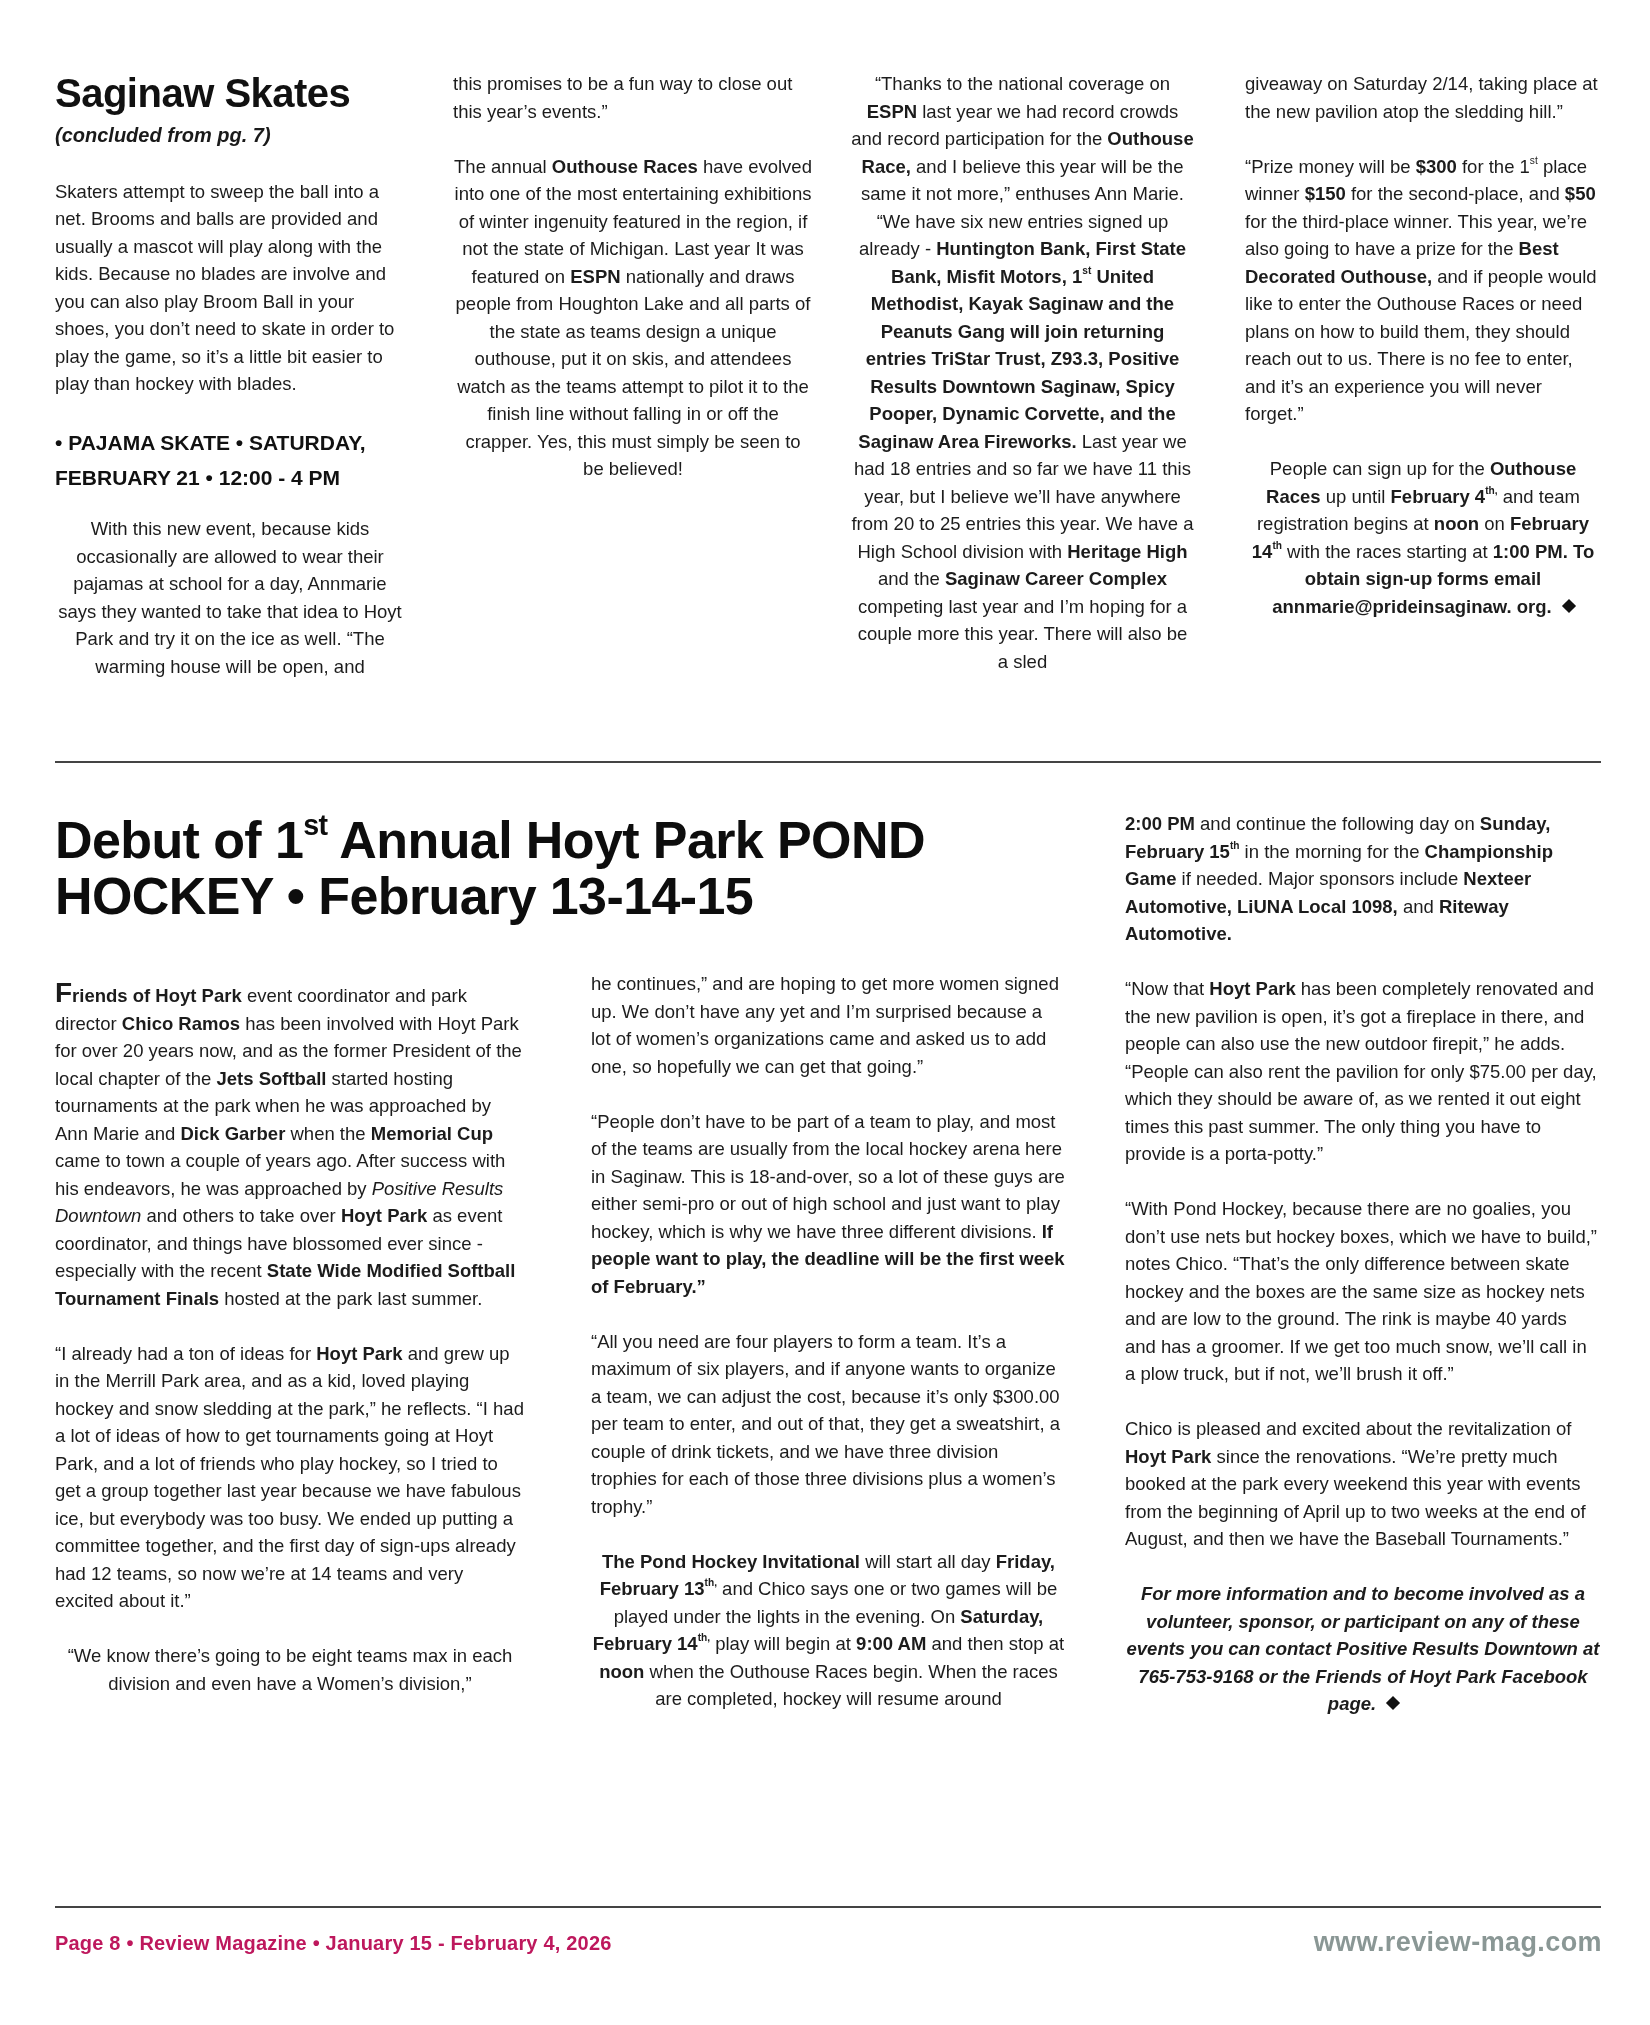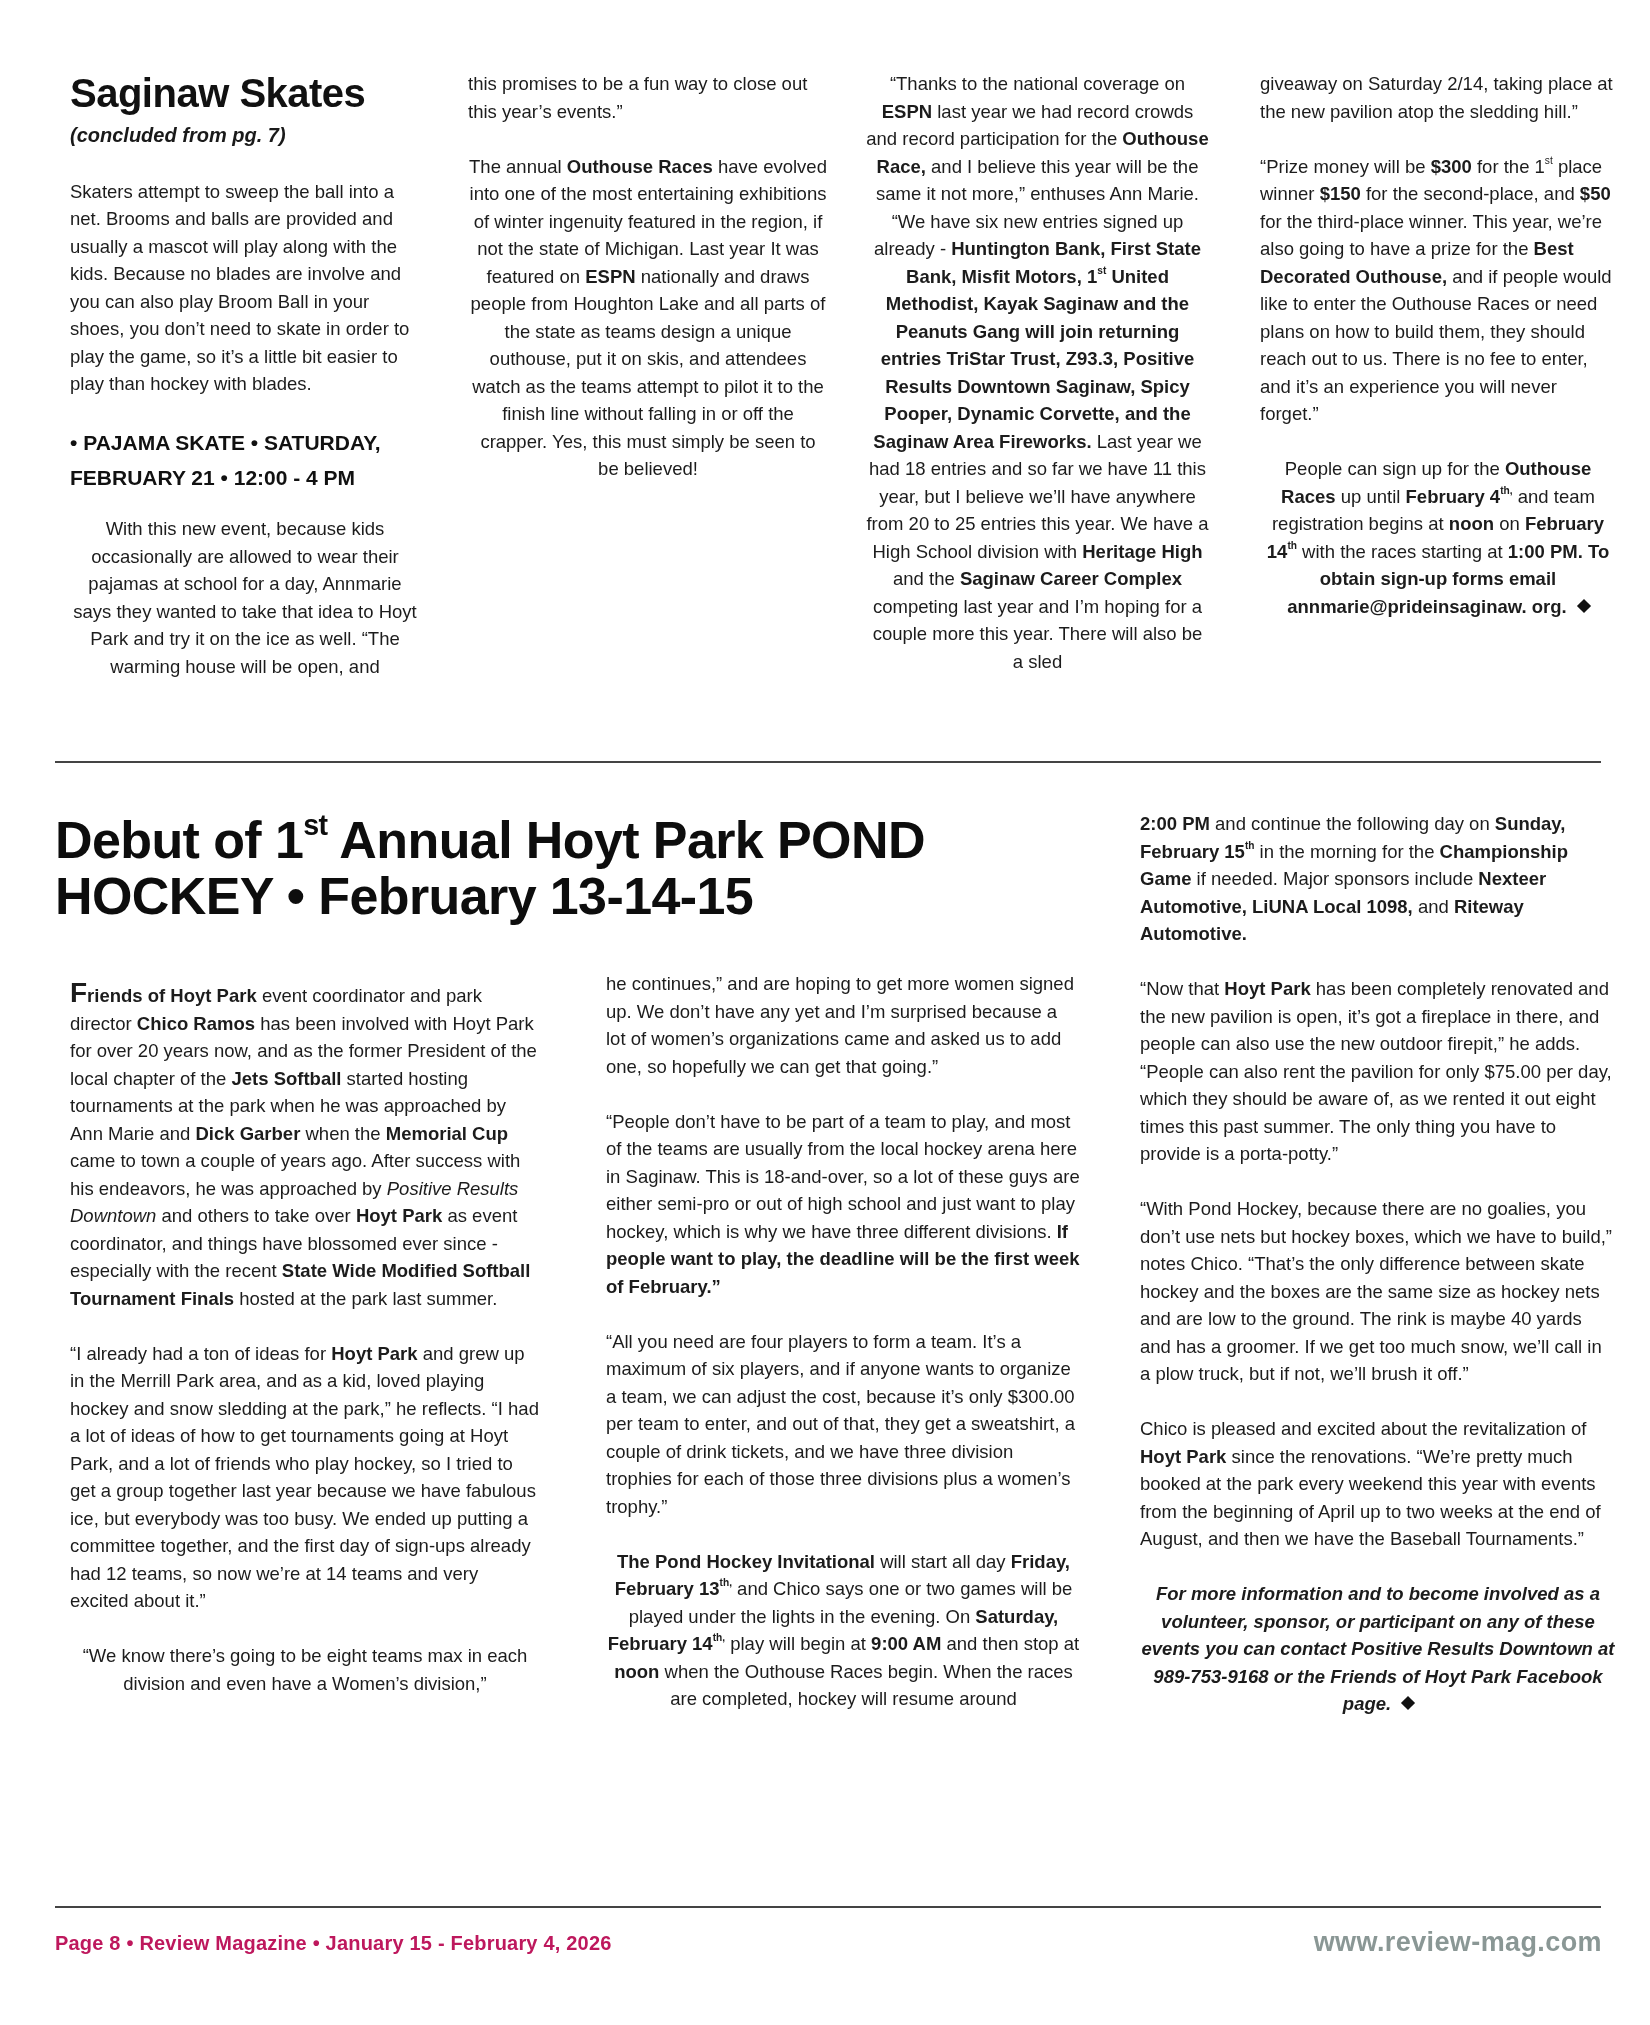--- a/index.html
+++ b/index.html
@@ -1,21 +1,21 @@
 <!DOCTYPE html>
 <html><head>
 <meta charset="utf-8">
 <style>
   html, body { margin: 0; padding: 0; background: #ffffff; }
   body {
     width: 1650px; height: 2025px; position: relative; overflow: hidden;
     font-family: "Liberation Sans", sans-serif; color: #1a1a1a;
   }
   .abs { position: absolute; }
-  .body-text { font-size: 18.5px; line-height: 27.5px; color: #1c1c1c; margin-left: 15px; }
+  .body-text { font-size: 18.5px; line-height: 27.5px; color: #1c1c1c; }
   .body-text p { margin: 0 0 27.5px 0; }
   .body-text p:last-child { margin-bottom: 0; text-align: center; }
   b, .b { font-weight: bold; }
   i, .i { font-style: italic; }
   sup { font-size: 0.55em; line-height: 0; position: relative; top: -0.15em; vertical-align: super; }
   .h1 { font-weight: bold; font-size: 40px; line-height: 46px; color: #111; margin: 0; letter-spacing: -0.5px; }
   .subhead-italic { font-weight: bold; font-style: italic; font-size: 20px; margin: 6px 0 28px 0; color: #1a1a1a; }
   .event-head { font-weight: bold; font-size: 21px; line-height: 35px; color: #111; margin: 0 0 20px 0; }
   .big-head { font-weight: bold; font-size: 52px; line-height: 56px; color: #0d0d0d; margin: 0; letter-spacing: -0.6px; }
   .dropcap { font-size: 28px; font-weight: bold; line-height: 20px; }
@@ -70,19 +70,19 @@
   <p><span>“People don’t have to be part of a team to play, and most of the teams are usually from the local hockey arena here in Saginaw. This is 18-and-over, so a lot of these guys are either semi-pro or out of high school and just want to play hockey, which is why we have three different divisions. </span><b>If people want to play, the deadline will be the first week of February.”</b></p>
   <p>“All you need are four players to form a team. It’s a maximum of six players, and if anyone wants to organize a team, we can adjust the cost, because it’s only $300.00 per team to enter, and out of that, they get a sweatshirt, a couple of drink tickets, and we have three division trophies for each of those three divisions plus a women’s trophy.”</p>
   <p><b>The Pond Hockey Invitational</b><span> will start all day </span><b>Friday, February 13</b><sup class="b">th,</sup><span> and Chico says one or two games will be played under the lights in the evening. On </span><b>Saturday, February 14</b><sup class="b">th,</sup><span> play will begin at </span><b>9:00 AM</b><span> and then stop at </span><b>noon</b><span> when the Outhouse Races begin. When the races are completed, hockey will resume around</span></p>
 </div>
 
 <div class="abs body-text" style="left:1125px; top:810px; width:476px;">
   <p><b>2:00 PM</b><span> and continue the following day on </span><b>Sunday, February 15</b><sup class="b">th</sup><span> in the morning for the </span><b>Championship Game</b><span> if needed. Major sponsors include </span><b>Nexteer Automotive, LiUNA Local 1098,</b><span> and </span><b>Riteway Automotive.</b></p>
   <p><span>“Now that </span><b>Hoyt Park</b><span> has been completely renovated and the new pavilion is open, it’s got a fireplace in there, and people can also use the new outdoor firepit,” he adds. “People can also rent the pavilion for only $75.00 per day, which they should be aware of, as we rented it out eight times this past summer. The only thing you have to provide is a porta-potty.”</span></p>
   <p>“With Pond Hockey, because there are no goalies, you don’t use nets but hockey boxes, which we have to build,” notes Chico. “That’s the only difference between skate hockey and the boxes are the same size as hockey nets and are low to the ground. The rink is maybe 40 yards and has a groomer. If we get too much snow, we’ll call in a plow truck, but if not, we’ll brush it off.”</p>
   <p><span>Chico is pleased and excited about the revitalization of </span><b>Hoyt Park</b><span> since the renovations. “We’re pretty much booked at the park every weekend this year with events from the beginning of April up to two weeks at the end of August, and then we have the Baseball Tournaments.”</span></p>
-  <p><b class="i">For more information and to become involved as a volunteer, sponsor, or participant on any of these events you can contact Positive Results Downtown at 989-753-9168 or the Friends of Hoyt Park Facebook page.</b><span class="diamond"></span></p>
+  <p><b class="i">For more information and to become involved as a volunteer, sponsor, or participant on any of these events you can contact Positive Results Downtown at 765-753-9168 or the Friends of Hoyt Park Facebook page.</b><span class="diamond"></span></p>
 </div>
 
 <div class="rule" style="top:1906px;"></div>
 
 <div class="abs footer-left" style="left:55px; top:1932px;">Page 8 • Review Magazine • January 15 - February 4, 2026</div>
 <div class="abs footer-right" style="right:48px; top:1927px;">www.review-mag.com</div>
 
 </body></html>

